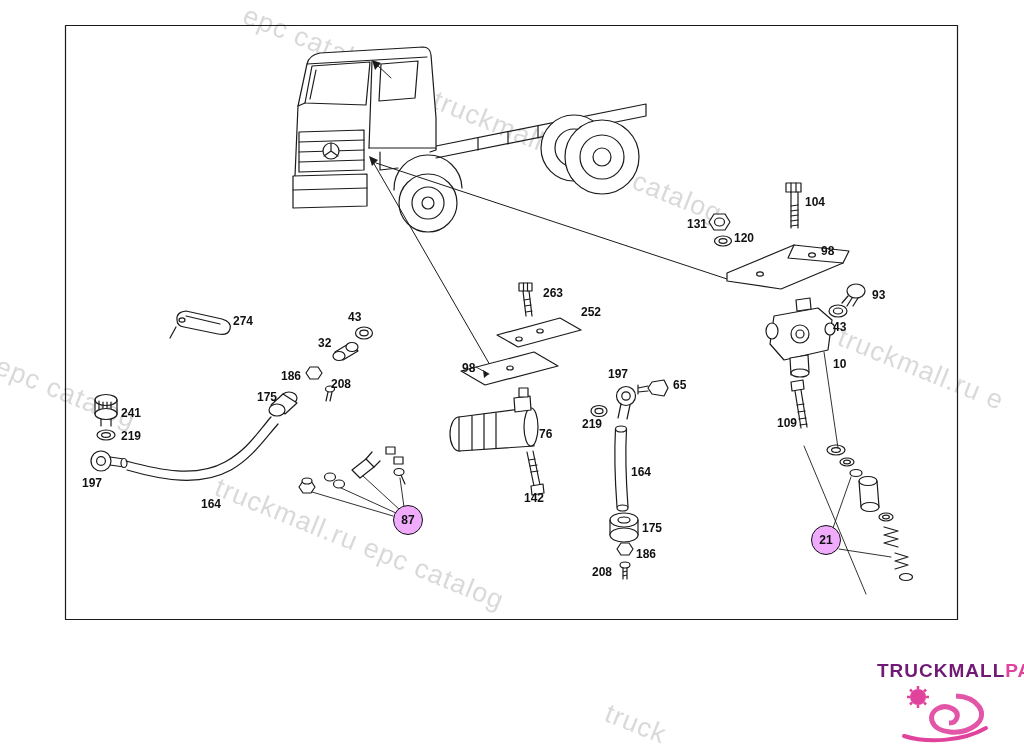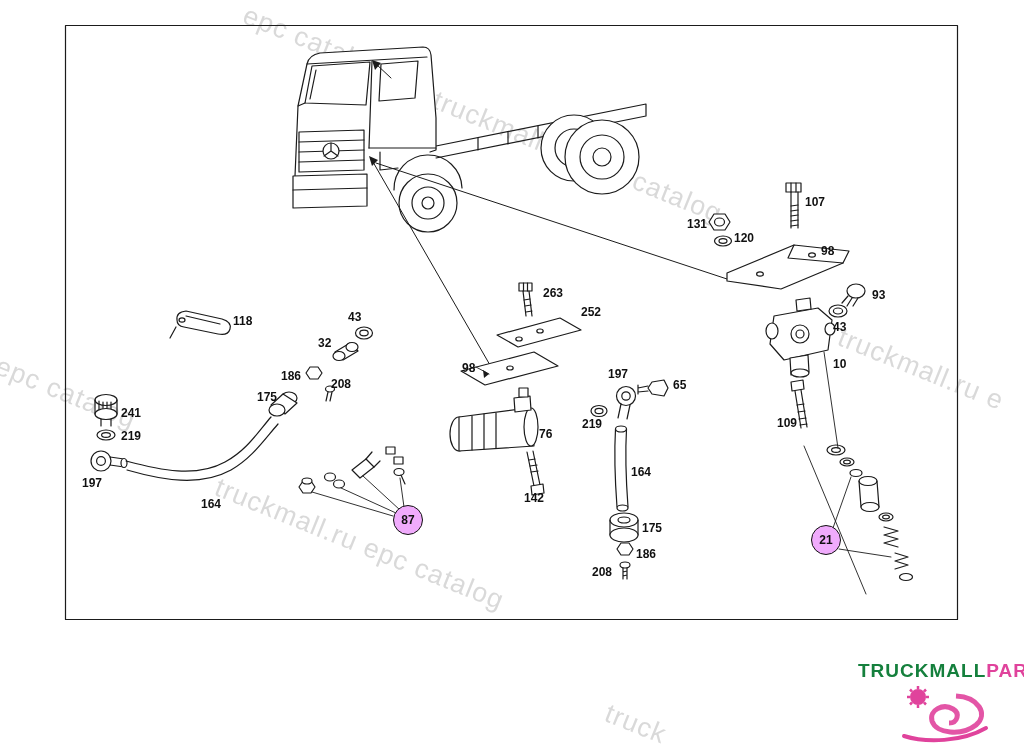--- a/index.html
+++ b/index.html
@@ -28,21 +28,21 @@
     border:1.5px solid #101010; background:#f0abfc;
     display:flex; align-items:center; justify-content:center;
     font-size:12px; font-weight:700; color:#101010; cursor:pointer;
   }
   .brand {
     position:absolute; left:858px; top:660px; width:166px; z-index:4;
   }
   .brand-text {
     font-size:19px; font-weight:700; letter-spacing:1px; white-space:nowrap;
   }
-  .brand-primary { color:#15803d; }
+  .brand-primary { color:#701a75;margin-left:19px; }
   .brand-accent { color:#e0439c; }
   .brand-icon { margin-left:38px; margin-top:2px; display:block; }
 </style>
 </head>
 <body>
 
 <div class="stage">
 
   <div class="wm-layer">
       <div class="wm" style="left: 250px; top: 0px; color: rgb(216, 216, 216); transform: rotate(22deg);">epc catalog</div>
@@ -288,41 +288,41 @@
         <polyline points="884,527 898,531 884,535 898,539 884,543 898,547"></polyline>
         <polyline points="895,553 908,557 895,561 908,565 895,569"></polyline>
         <ellipse cx="906" cy="577" rx="6.5" ry="3.5"></ellipse>
         <path d="M833,528 L851,477 M839,549 L891,557" stroke-width="0.9"></path>
       </g>
 
     </g>
   </svg>
 
   <div class="labels-layer">
-      <span class="part-label" style="left: 805px; top: 196px;">107</span>
+      <span class="part-label" style="left: 805px; top: 196px;">104</span>
       <span class="part-label" style="left: 687px; top: 218px;">131</span>
       <span class="part-label" style="left: 734px; top: 232px;">120</span>
       <span class="part-label" style="left: 821px; top: 245px;">98</span>
       <span class="part-label" style="left: 872px; top: 289px;">93</span>
       <span class="part-label" style="left: 833px; top: 321px;">43</span>
       <span class="part-label" style="left: 833px; top: 358px;">10</span>
       <span class="part-label" style="left: 777px; top: 417px;">109</span>
       <span class="part-label" style="left: 543px; top: 287px;">263</span>
       <span class="part-label" style="left: 581px; top: 306px;">252</span>
       <span class="part-label" style="left: 462px; top: 362px;">98</span>
       <span class="part-label" style="left: 608px; top: 368px;">197</span>
       <span class="part-label" style="left: 673px; top: 379px; text-align: center;">65</span>
       <span class="part-label" style="left: 582px; top: 418px;">219</span>
       <span class="part-label" style="left: 539px; top: 428px;">76</span>
       <span class="part-label" style="left: 524px; top: 492px;">142</span>
       <span class="part-label" style="left: 631px; top: 466px;">164</span>
       <span class="part-label" style="left: 642px; top: 522px;">175</span>
       <span class="part-label" style="left: 636px; top: 548px;">186</span>
       <span class="part-label" style="left: 592px; top: 566px;">208</span>
-      <span class="part-label" style="left: 233px; top: 315px;">118</span>
+      <span class="part-label" style="left: 233px; top: 315px;">274</span>
       <span class="part-label" style="left: 348px; top: 311px;">43</span>
       <span class="part-label" style="left: 318px; top: 337px;">32</span>
       <span class="part-label" style="left: 281px; top: 370px;">186</span>
       <span class="part-label" style="left: 331px; top: 378px;">208</span>
       <span class="part-label" style="left: 257px; top: 391px;">175</span>
       <span class="part-label" style="left: 121px; top: 407px;">241</span>
       <span class="part-label" style="left: 121px; top: 430px;">219</span>
       <span class="part-label" style="left: 82px; top: 477px;">197</span>
       <span class="part-label" style="left: 201px; top: 498px;">164</span>
       <div class="circled-label" style="left: 393px; top: 505px;">87</div>

